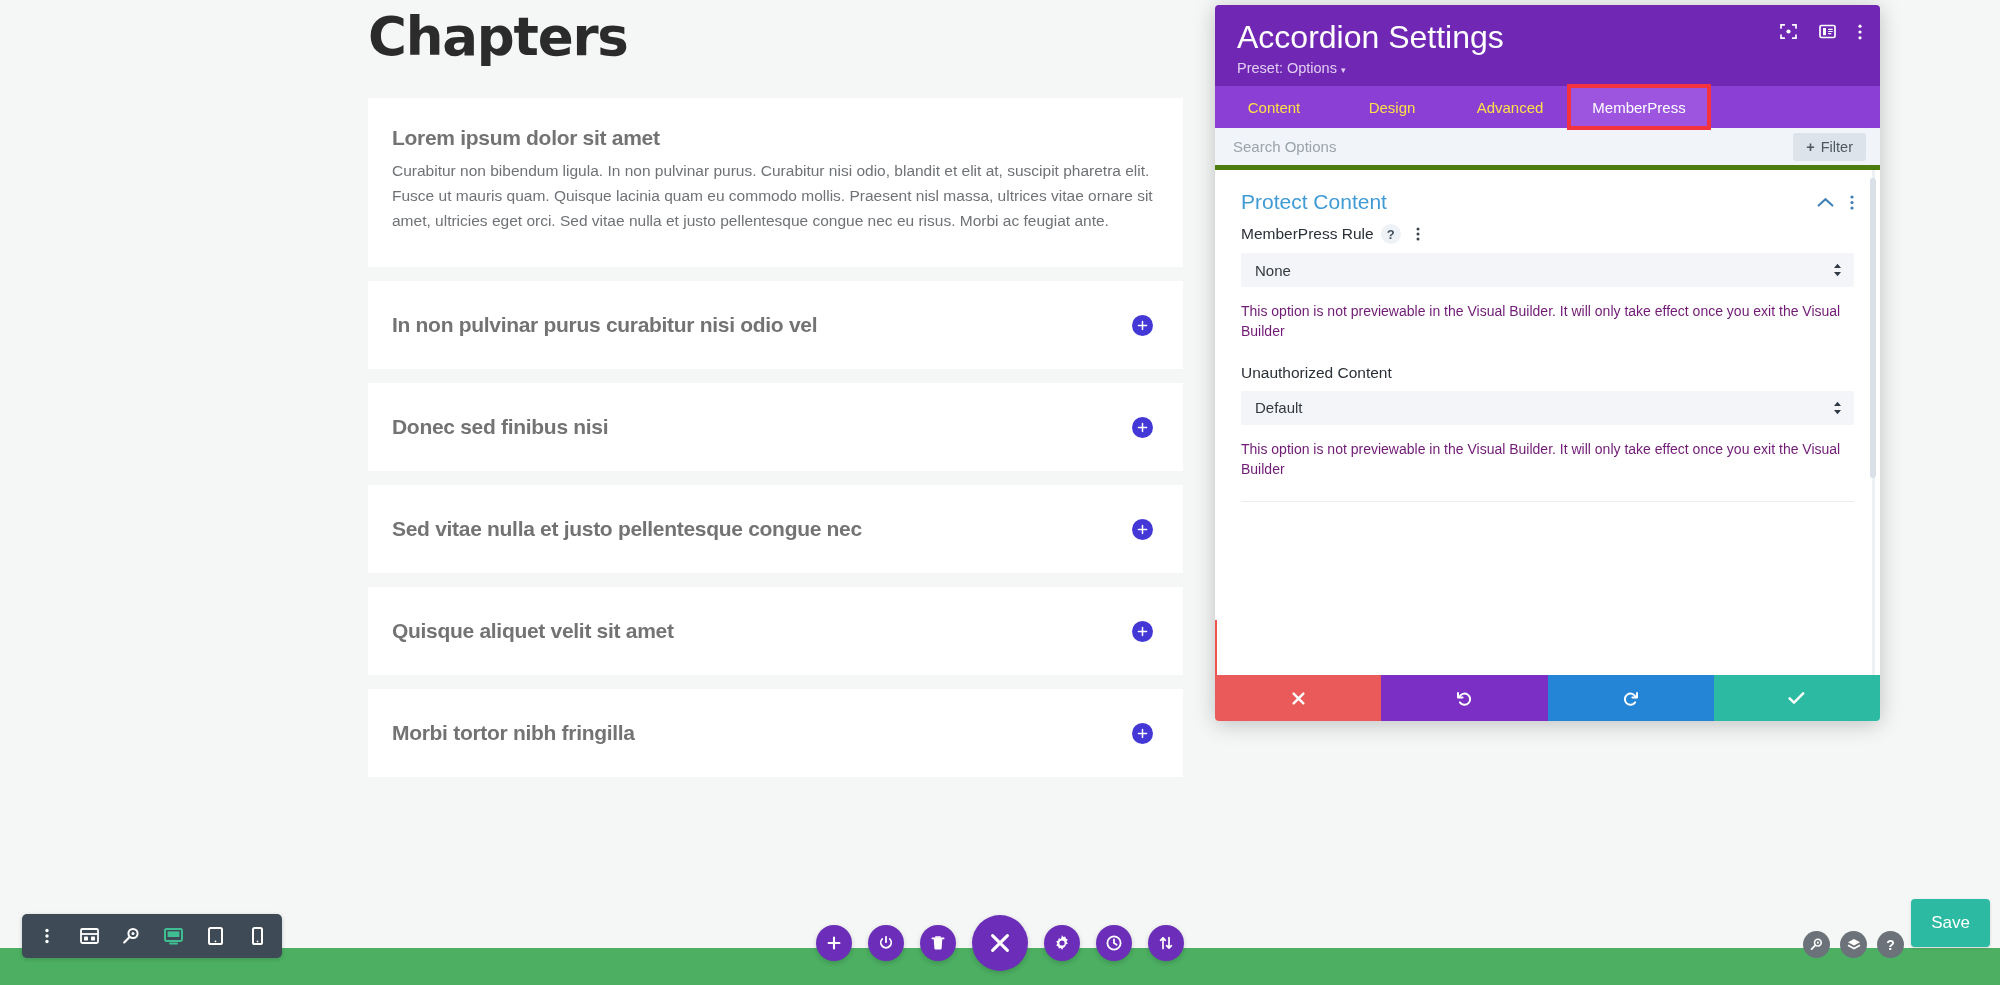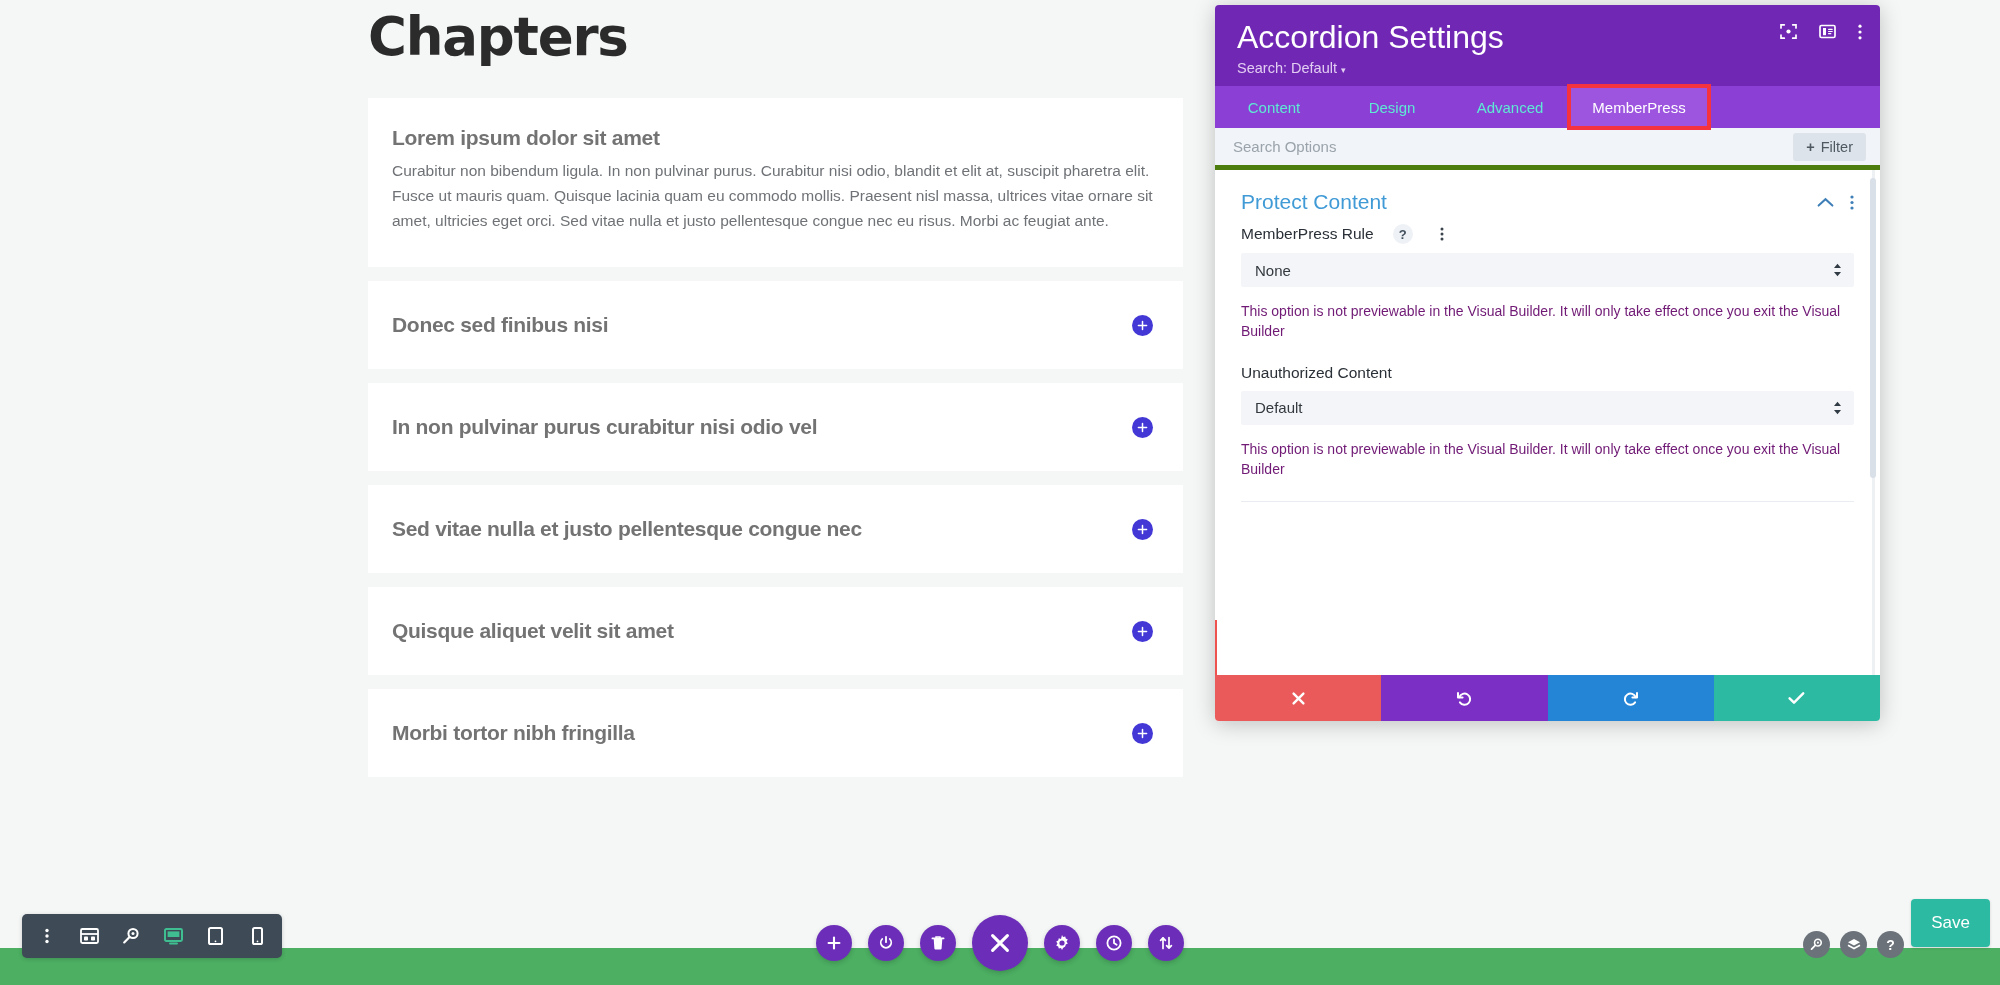--- a/index.html
+++ b/index.html
@@ -166,21 +166,21 @@
   .st-tabs {
     background: #8b3fd4;
     display: flex;
     position: relative;
     height: 42px;
   }
   .st-tab {
     padding: 0 0;
     width: 118px;
     display: flex; align-items: center; justify-content: center;
-    color: #5eead4;
+    color: #fde047;
     font-size: 15px;
     cursor: pointer;
     height: 42px;
   }
   .st-tab.active-highlight {
     background: #9d55e0;
     outline: 4px solid #f5333f;
     outline-offset: -2px;
     z-index: 4;
     color: #ffffff;
@@ -224,21 +224,21 @@
     margin-bottom: 10px;
   }
   .sec-title {
     color: #3f9ad6; font-size: 21px; font-weight: 400;
     font-family: "Liberation Sans", sans-serif;
   }
   .sec-actions { display: flex; align-items: center; gap: 16px; color: #3f7fb8; }
   .sec-actions span { cursor: pointer; display: flex; }
 
   .field-label-row {
-    display: flex; align-items: center; gap: 19px;
+    display: flex; align-items: center; gap: 7px;
     margin-bottom: 9px;
   }
   .field-label {
     font-size: 15.5px; color: #2a3037; font-weight: 400;
   }
   .badge-q, .badge-d {
     width: 20px; height: 20px; border-radius: 50%;
     background: #eef1f5; color: #44515e;
     display: flex; align-items: center; justify-content: center;
     font-size: 13px; font-weight: 700; cursor: pointer;
@@ -312,32 +312,32 @@
 
       <div class="acc-item open">
         <div class="acc-head">
           <div class="acc-title">Lorem ipsum dolor sit amet</div>
         </div>
         <div class="acc-body">Curabitur non bibendum ligula. In non pulvinar purus. Curabitur nisi odio, blandit et elit at, suscipit pharetra elit. Fusce ut mauris quam. Quisque lacinia quam eu commodo mollis. Praesent nisl massa, ultrices vitae ornare sit amet, ultricies eget orci. Sed vitae nulla et justo pellentesque congue nec eu risus. Morbi ac feugiat ante.</div>
       </div>
 
       <div class="acc-item">
         <div class="acc-head">
-          <div class="acc-title">Donec sed finibus nisi</div>
+          <div class="acc-title">In non pulvinar purus curabitur nisi odio vel</div>
           <div class="acc-toggle">
             <svg width="11" height="11" viewBox="0 0 11 11">
                 <path d="M5.5 1.4v8.2M1.4 5.5h8.2" stroke="#fff" stroke-width="1.5" stroke-linecap="round"></path>
               </svg>
           </div>
         </div>
       </div>
 
       <div class="acc-item">
         <div class="acc-head">
-          <div class="acc-title">In non pulvinar purus curabitur nisi odio vel</div>
+          <div class="acc-title">Donec sed finibus nisi</div>
           <div class="acc-toggle">
             <svg width="11" height="11" viewBox="0 0 11 11">
                 <path d="M5.5 1.4v8.2M1.4 5.5h8.2" stroke="#fff" stroke-width="1.5" stroke-linecap="round"></path>
               </svg>
           </div>
         </div>
       </div>
 
       <div class="acc-item">
         <div class="acc-head">
@@ -484,21 +484,21 @@
     </div>
   </div>
 
   <div id="save-btn">Save</div>
 
   <div id="settings">
 
     <div class="st-header">
       <div class="st-title">Accordion Settings</div>
       <div class="st-preset">
-        <span>Search: Default</span>
+        <span>Preset: Options</span>
         <span style="font-size:9px;">▾</span>
       </div>
       <div class="st-header-icons">
         <span class="st-hicon">
           <svg width="17" height="17" viewBox="0 0 17 17" fill="none">
               <path d="M1 5V1.8h3.3M16 5V1.8h-3.3M1 12v3.2h3.3M16 12v3.2h-3.3" stroke="#fff" stroke-width="1.7" stroke-linecap="round"></path>
               <circle cx="8.5" cy="8.5" r="2.1" fill="#fff"></circle>
             </svg>
         </span>
         <span class="st-hicon">

